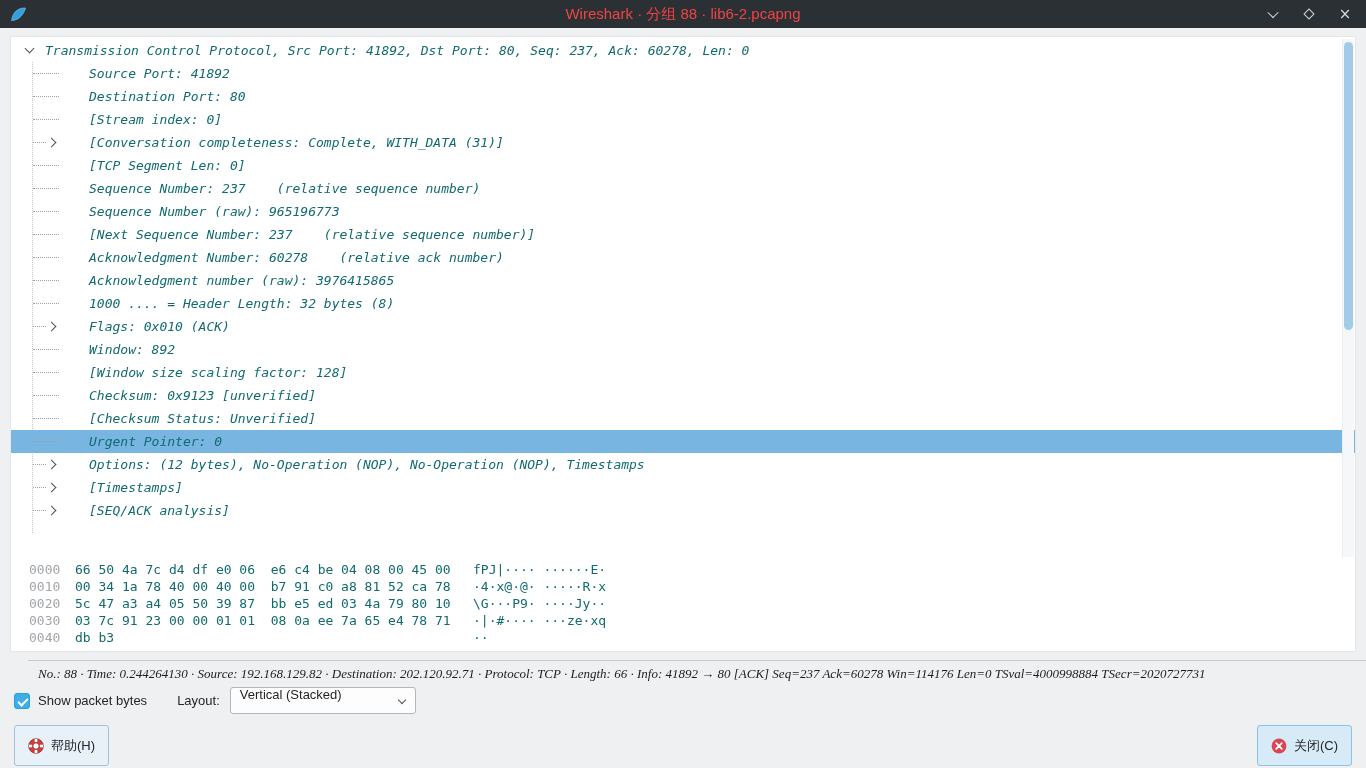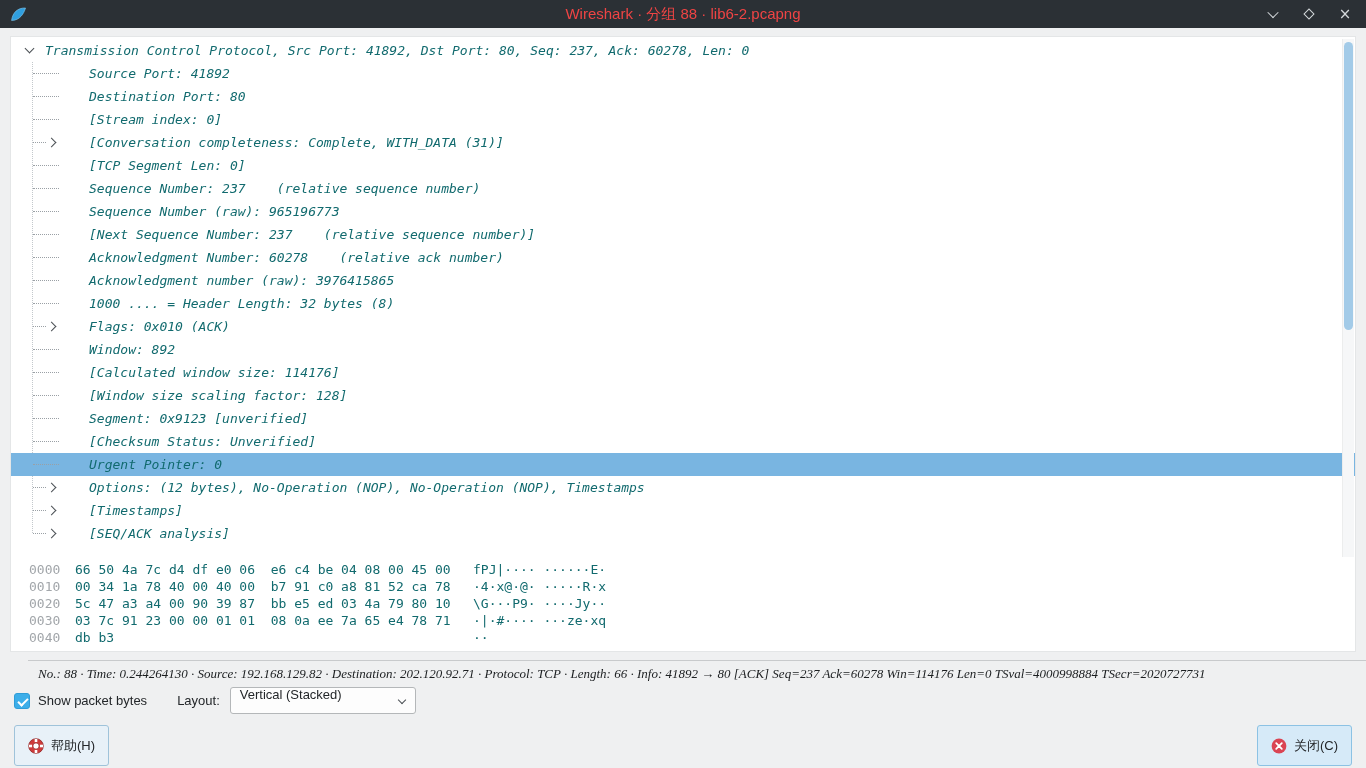--- a/index.html
+++ b/index.html
@@ -154,37 +154,36 @@
       <div class="tree-row depth1"><span class="tick short"></span><span class="chev collapsed"></span><span class="row-text">[Conversation completeness: Complete, WITH_DATA (31)]</span></div>
       <div class="tree-row depth1"><span class="tick full"></span><span class="row-text">[TCP Segment Len: 0]</span></div>
       <div class="tree-row depth1"><span class="tick full"></span><span class="row-text">Sequence Number: 237    (relative sequence number)</span></div>
       <div class="tree-row depth1"><span class="tick full"></span><span class="row-text">Sequence Number (raw): 965196773</span></div>
       <div class="tree-row depth1"><span class="tick full"></span><span class="row-text">[Next Sequence Number: 237    (relative sequence number)]</span></div>
       <div class="tree-row depth1"><span class="tick full"></span><span class="row-text">Acknowledgment Number: 60278    (relative ack number)</span></div>
       <div class="tree-row depth1"><span class="tick full"></span><span class="row-text">Acknowledgment number (raw): 3976415865</span></div>
       <div class="tree-row depth1"><span class="tick full"></span><span class="row-text">1000 .... = Header Length: 32 bytes (8)</span></div>
       <div class="tree-row depth1"><span class="tick short"></span><span class="chev collapsed"></span><span class="row-text">Flags: 0x010 (ACK)</span></div>
       <div class="tree-row depth1"><span class="tick full"></span><span class="row-text">Window: 892</span></div>
-      <div class="tree-row depth1"><span class="tick full"></span><span class="row-text">[Calculated window size: 114176]</span></div>
       <div class="tree-row depth1"><span class="tick full"></span><span class="row-text">[Window size scaling factor: 128]</span></div>
-      <div class="tree-row depth1"><span class="tick full"></span><span class="row-text">Segment: 0x9123 [unverified]</span></div>
+      <div class="tree-row depth1"><span class="tick full"></span><span class="row-text">Checksum: 0x9123 [unverified]</span></div>
       <div class="tree-row depth1"><span class="tick full"></span><span class="row-text">[Checksum Status: Unverified]</span></div>
       <div class="tree-row depth1 selected"><span class="tick full"></span><span class="row-text">Urgent Pointer: 0</span></div>
       <div class="tree-row depth1"><span class="tick short"></span><span class="chev collapsed"></span><span class="row-text">Options: (12 bytes), No-Operation (NOP), No-Operation (NOP), Timestamps</span></div>
       <div class="tree-row depth1"><span class="tick short"></span><span class="chev collapsed"></span><span class="row-text">[Timestamps]</span></div>
       <div class="tree-row depth1"><span class="tick short"></span><span class="chev collapsed"></span><span class="row-text">[SEQ/ACK analysis]</span></div>
     </div>
   <div class="scrollbar">
     <div class="scroll-thumb"></div>
   </div>
   <div class="hex-pane">
 
   <div class="hex-row"><span class="hex-offset">0000</span><span class="hex-bytes">66 50 4a 7c d4 df e0 06  e6 c4 be 04 08 00 45 00</span><span class="hex-ascii">fPJ|···· ······E·</span></div>
       <div class="hex-row"><span class="hex-offset">0010</span><span class="hex-bytes">00 34 1a 78 40 00 40 00  b7 91 c0 a8 81 52 ca 78</span><span class="hex-ascii">·4·x@·@· ·····R·x</span></div>
-      <div class="hex-row"><span class="hex-offset">0020</span><span class="hex-bytes">5c 47 a3 a4 00 90 39 87  bb e5 ed 03 4a 79 80 10</span><span class="hex-ascii">\G···P9· ····Jy··</span></div>
+      <div class="hex-row"><span class="hex-offset">0020</span><span class="hex-bytes">5c 47 a3 a4 05 50 39 87  bb e5 ed 03 4a 79 80 10</span><span class="hex-ascii">\G···P9· ····Jy··</span></div>
       <div class="hex-row"><span class="hex-offset">0030</span><span class="hex-bytes">03 7c 91 23 00 00 01 01  08 0a ee 7a 65 e4 78 71</span><span class="hex-ascii">·|·#···· ···ze·xq</span></div>
       <div class="hex-row"><span class="hex-offset">0040</span><span class="hex-bytes">db b3</span><span class="hex-ascii">··</span></div>
     </div>
 </div>
 
 <div class="statusline">No.: 88 · Time: 0.244264130 · Source: 192.168.129.82 · Destination: 202.120.92.71 · Protocol: TCP · Length: 66 · Info: 41892 → 80 [ACK] Seq=237 Ack=60278 Win=114176 Len=0 TSval=4000998884 TSecr=2020727731</div>
 
 <div class="controls">
   <span class="checkbox"></span>
   <span class="cb-label">Show packet bytes</span>

